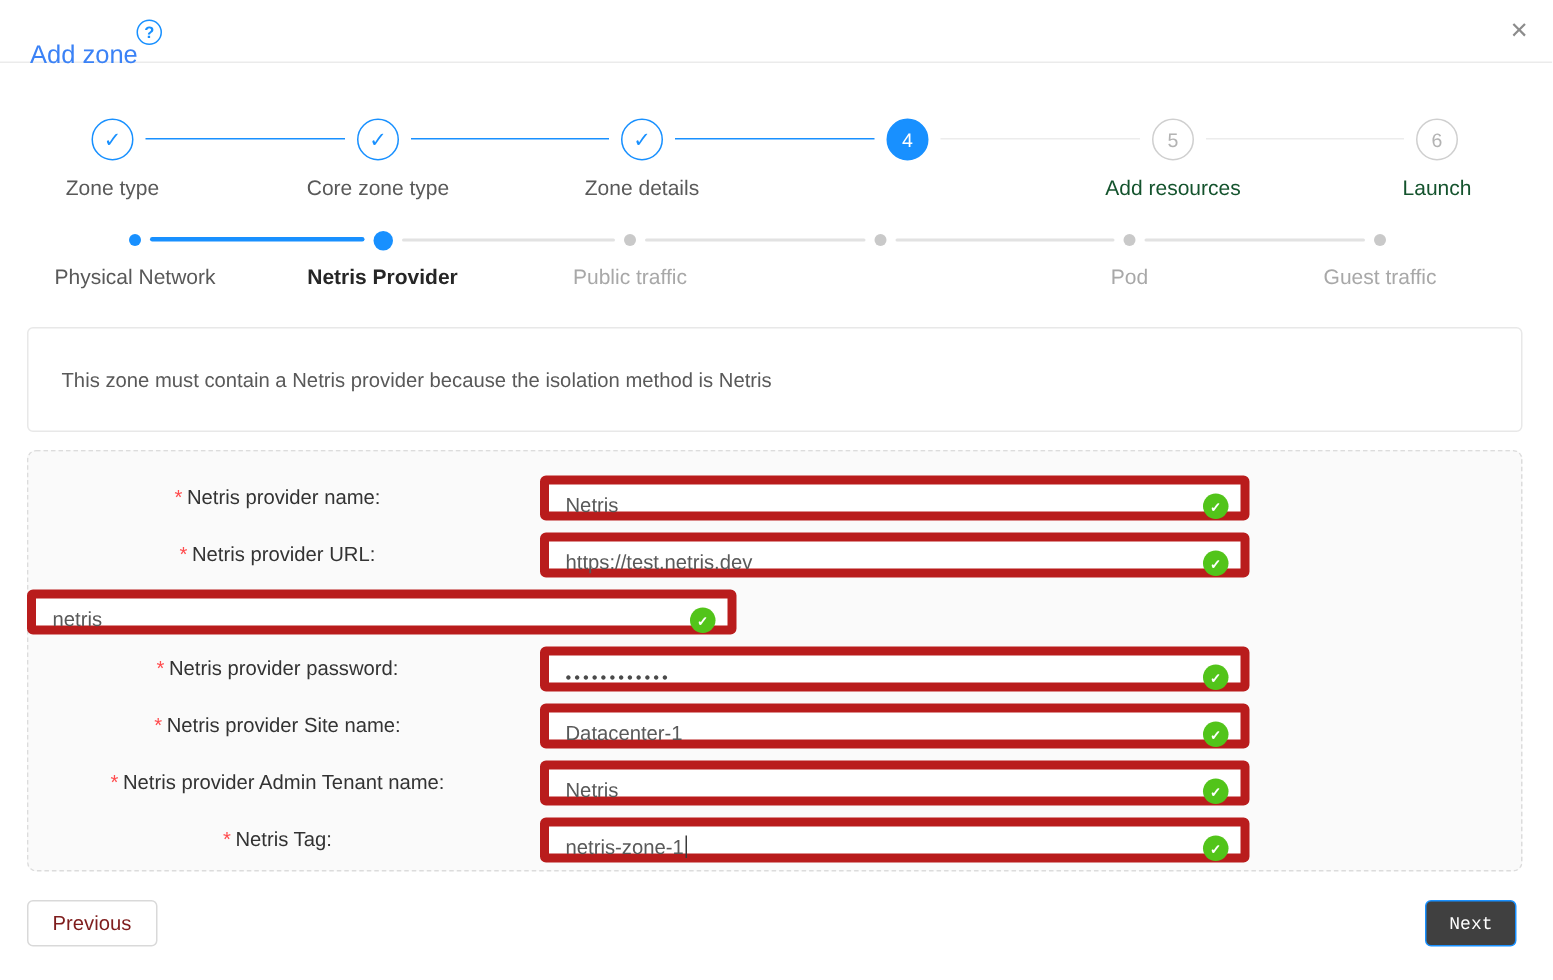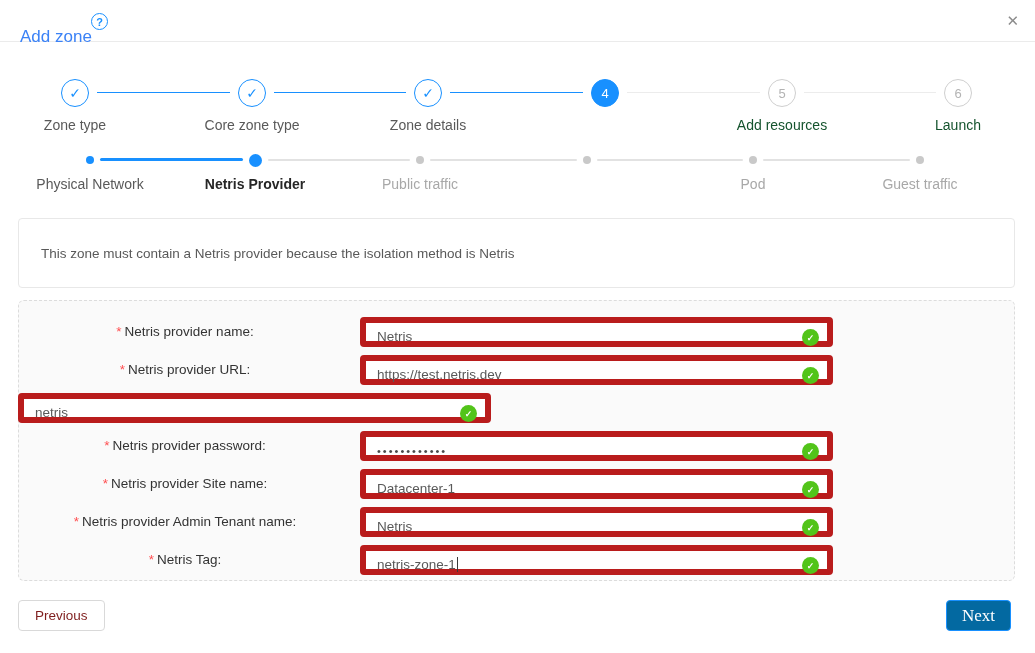--- a/index.html
+++ b/index.html
@@ -52,23 +52,23 @@
   .finput { position:relative; width:473px; height:30px; background:#fff; border:6px solid #b91c1c;
             border-radius:4px; line-height:28px; padding-left:11px; font-size:13.5px; color:#595959; cursor:text; }
   .fvalue.masked { font-size:11px; letter-spacing:2px; color:#4a4a4a; }
   .vbadge { position:absolute; right:8px; top:6px; width:17px; height:17px; border-radius:50%; background:#52c41a;
             color:#fff; font-size:9px; font-weight:700; display:flex; align-items:center; justify-content:center; }
   .caret { display:inline-block; width:1.5px; height:15px; background:#3a3a3a; vertical-align:-3px; margin-left:1px; }
   
   .btn-prev { position:absolute; left:18px; top:600px; height:31px; padding:0 16px; background:#fff;
               border:1px solid #d9d9d9; border-radius:4px; font-size:13.5px; color:#7f1d1d; cursor:pointer;
               font-family:"Liberation Sans", sans-serif; }
-  .btn-next { position:absolute; right:24px; top:600px; height:31px; padding:0 15px; background:#0369a1;
-              border:1px solid #1890ff; border-radius:4px; font-size:17px; color:#fff; cursor:pointer;
-              font-family:Liberation Serif, serif; }
+  .btn-next { position:absolute; right:24px; top:600px; height:31px; padding:0 15px; background:#404040;
+              border:1px solid #1890ff; border-radius:4px; font-size:12px; color:#fff; cursor:pointer;
+              font-family:Liberation Mono, monospace; }
 </style>
 </head>
 <body>
 
 <div class="canvas">
 
   <div class="hdr">
     <span class="dlg-title">Add zone</span>
     <span class="help">?</span>
     <span class="close">✕</span>

